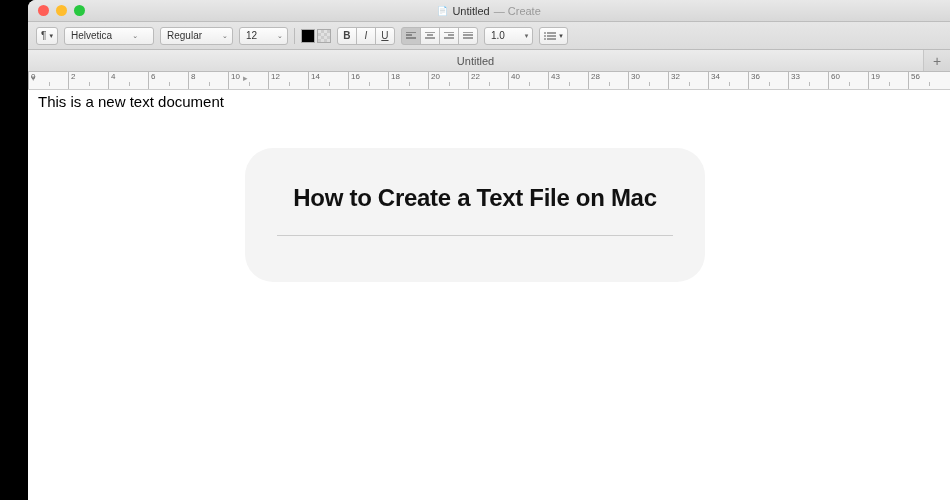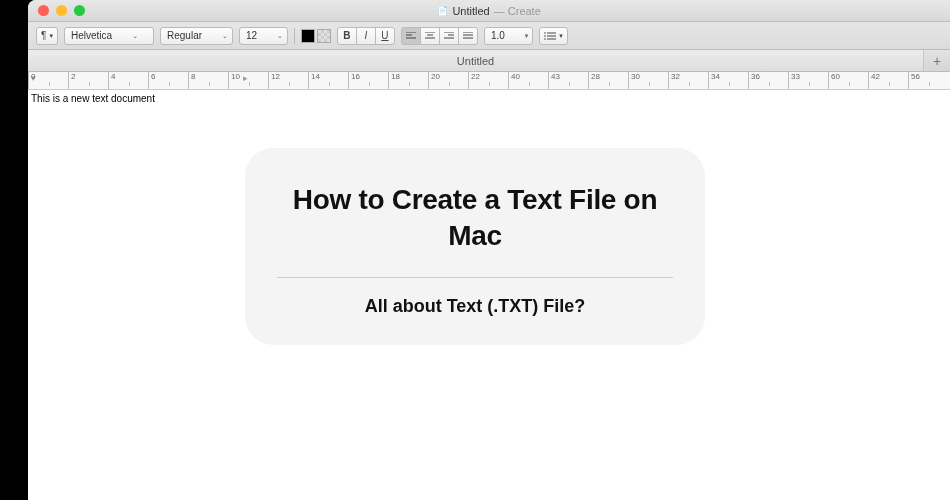--- a/index.html
+++ b/index.html
@@ -181,39 +181,39 @@
       color: #999;
     }
     .document {
       flex: 1;
       background: #fff;
       position: relative;
     }
     .body-text {
       position: absolute;
       top: 3px;
-      left: 3px;
-      font-size: 10px;
+      left: 10px;
+      font-size: 15px;
       color: #000;
       font-family: Helvetica, Arial, sans-serif;
     }
     .overlay-card {
       position: absolute;
       left: 50%;
       top: 148px;
       transform: translateX(-50%);
       width: 460px;
       background: #f4f4f4;
       border-radius: 28px;
       padding: 34px 32px 28px;
       text-align: center;
       z-index: 10;
     }
     .overlay-card h1 {
-      font-size: 28px;
+      font-size: 24px;
       font-weight: 700;
       color: #111;
       line-height: 1.3;
       letter-spacing: -0.3px;
     }
     .overlay-card hr {
       border: none;
       border-top: 1px solid #ccc;
       margin: 22px 0 18px;
     }
@@ -338,28 +338,27 @@
         <div class="unit">22</div>
         <div class="unit">40</div>
         <div class="unit">43</div>
         <div class="unit">28</div>
         <div class="unit">30</div>
         <div class="unit">32</div>
         <div class="unit">34</div>
         <div class="unit">36</div>
         <div class="unit">33</div>
         <div class="unit">60</div>
-        <div class="unit">42</div>
+        <div class="unit">19</div>
         <div class="unit">56</div>
       </div>
   </div>
 
   <div class="document">
     <div class="body-text">This is a new text document</div>
   </div>
 
 </div>
 
 <div class="overlay-card">
   <h1>How to Create a Text File on Mac</h1>
   <hr>
-  <div class="sub">All about Text (.TXT) File?</div>
 </div>
 
 </body></html>

